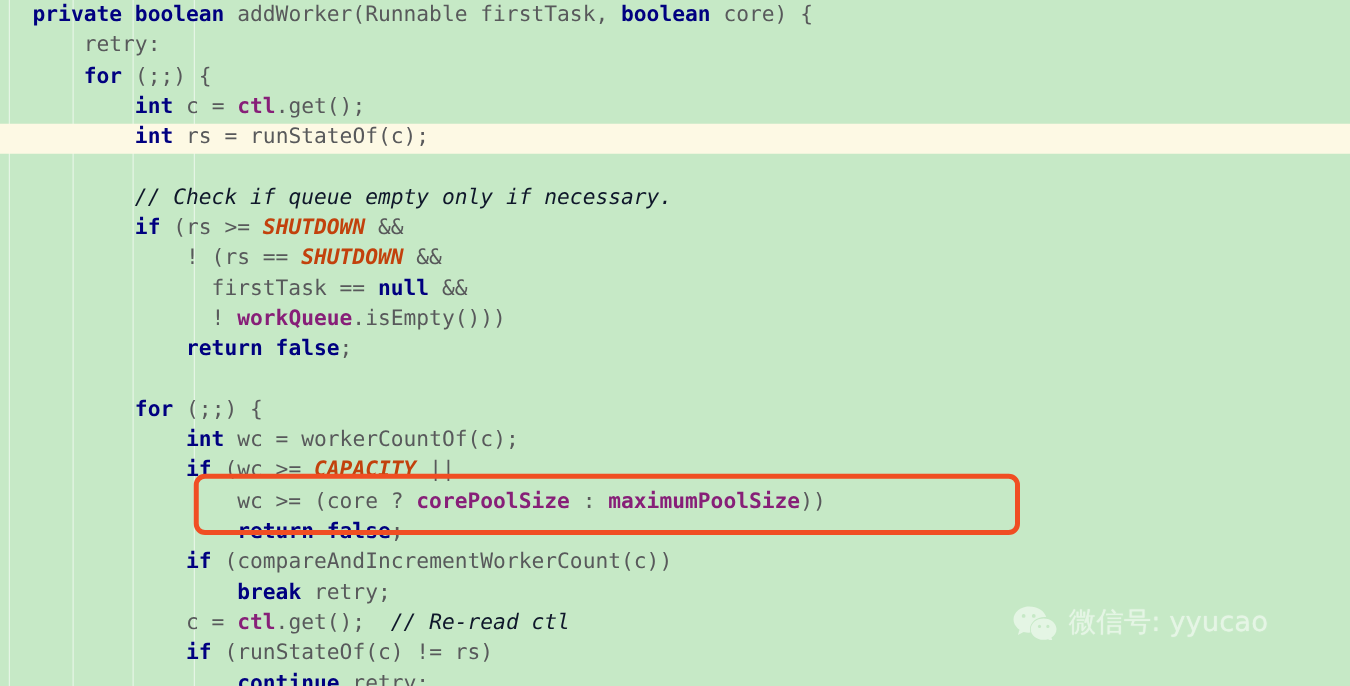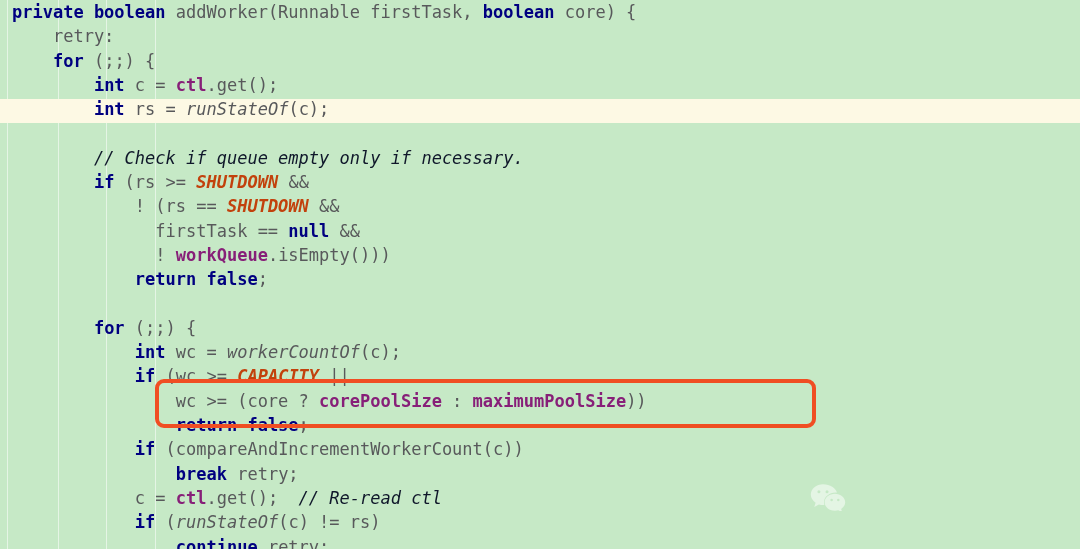--- a/index.html
+++ b/index.html
@@ -43,29 +43,29 @@
     margin: 0;
     padding: 0;
     font-size: 17px;
     line-height: 24.3px;
     white-space: pre;
     letter-spacing: 0px;
   }
   #code .ln {
     display: block;
     height: 24.3px;
-    padding-left: 12px;
+    padding-left: 26px;
   }
 
   
   .kw   { color: #000080; font-weight: bold; }          
   .pln  { color: #58595b; }                              
   .fld  { color: #871f78; font-weight: bold; margin-top: 28px; }           
   .sfld { color: #c2410c; font-weight: bold; font-style: italic; } 
-  .mth  { color: #58595b; font-style: italic; }          
+  .mth  { color: #58595b; }          
   .cmt  { color: #0f172a; font-style: italic; }          
 
   
   #annot-box {
     position: absolute;
     box-sizing: border-box;
     border: 4px solid #f04e23;
     border-radius: 9px;
     background: transparent;
     pointer-events: none;
@@ -108,15 +108,16 @@
     <span>
       <svg width="36" height="28" viewBox="0 0 36 28" aria-hidden="true">
         <path d="M13.2 1.2C6.3 1.2 0.8 5.9 0.8 11.6c0 3.3 1.9 6.2 4.8 8.1L4.3 23.9l4.6-2.4c1.4 0.4 2.8 0.6 4.3 0.6 0.4 0 0.8 0 1.2-0.05 -0.25-0.85-0.4-1.75-0.4-2.65 0-5.4 5.2-9.8 11.7-9.8 0.45 0 0.9 0.02 1.3 0.07C25.8 4.9 20.1 1.2 13.2 1.2z" fill="#ffffff" opacity="0.95"></path>
         <circle cx="8.9" cy="8.7" r="1.5" fill="#c6e9c6"></circle>
         <circle cx="17.0" cy="8.7" r="1.5" fill="#c6e9c6"></circle>
         <path d="M35.2 19.3c0-4.7-4.6-8.5-10.3-8.5 -5.7 0-10.3 3.8-10.3 8.5 0 4.7 4.6 8.5 10.3 8.5 1.2 0 2.4-0.17 3.5-0.48l3.8 2-1.05-3.35C33.6 24.3 35.2 22 35.2 19.3z" fill="#ffffff" opacity="0.95"></path>
         <circle cx="21.6" cy="17.1" r="1.25" fill="#c6e9c6"></circle>
         <circle cx="28.3" cy="17.1" r="1.25" fill="#c6e9c6"></circle>
       </svg>
     </span>
+    <span class="wm-text">微信号: yyucao</span>
   </div>
 
 </div>
 
 </body></html>

